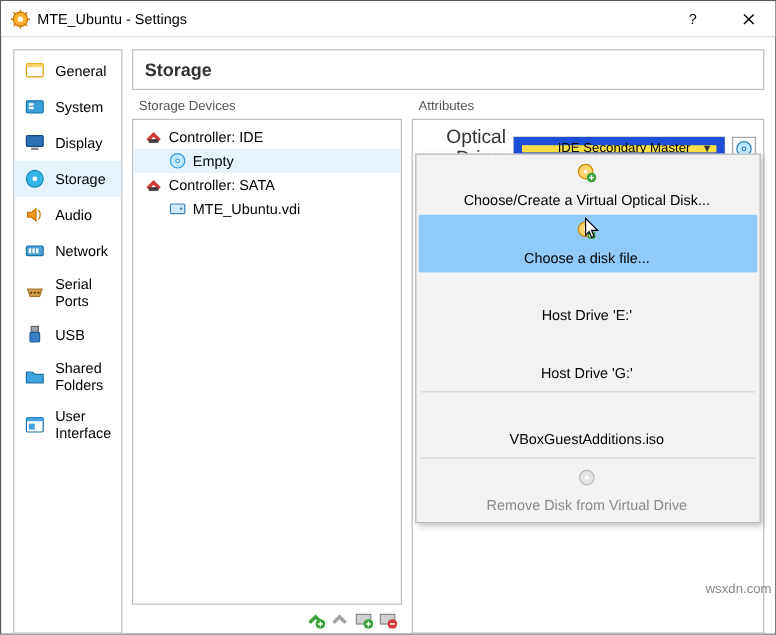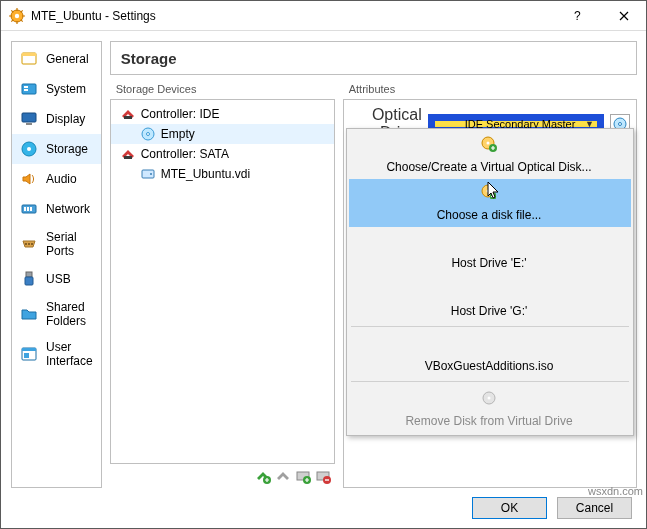--- a/index.html
+++ b/index.html
@@ -325,23 +325,15 @@
               </div>
             </div>
 
           </div>
         </div>
 
       </div>
     </div>
   </div>
 
-  <div class="footer">
-    <div class="dlg-btn default">
-        <span>OK</span>
-      </div>
-    <div class="dlg-btn">
-        <span>Cancel</span>
-      </div>
-  </div>
 
   <span class="watermark">wsxdn.com</span>
 </div>
 
 </body></html>

